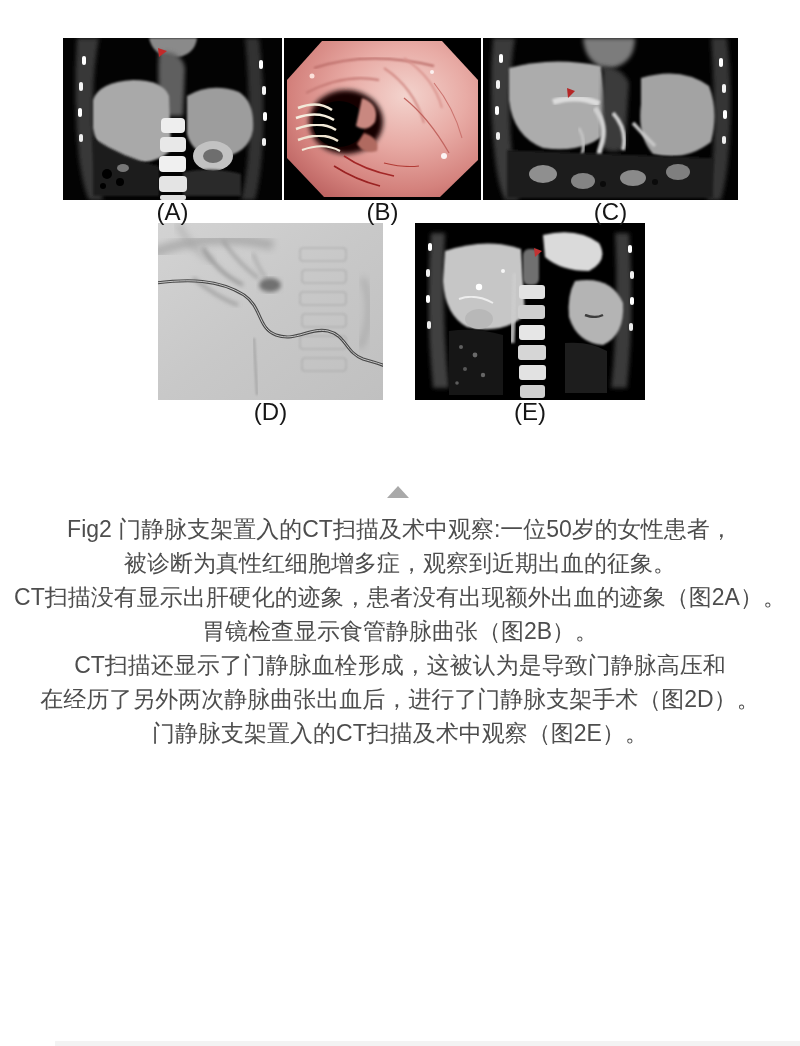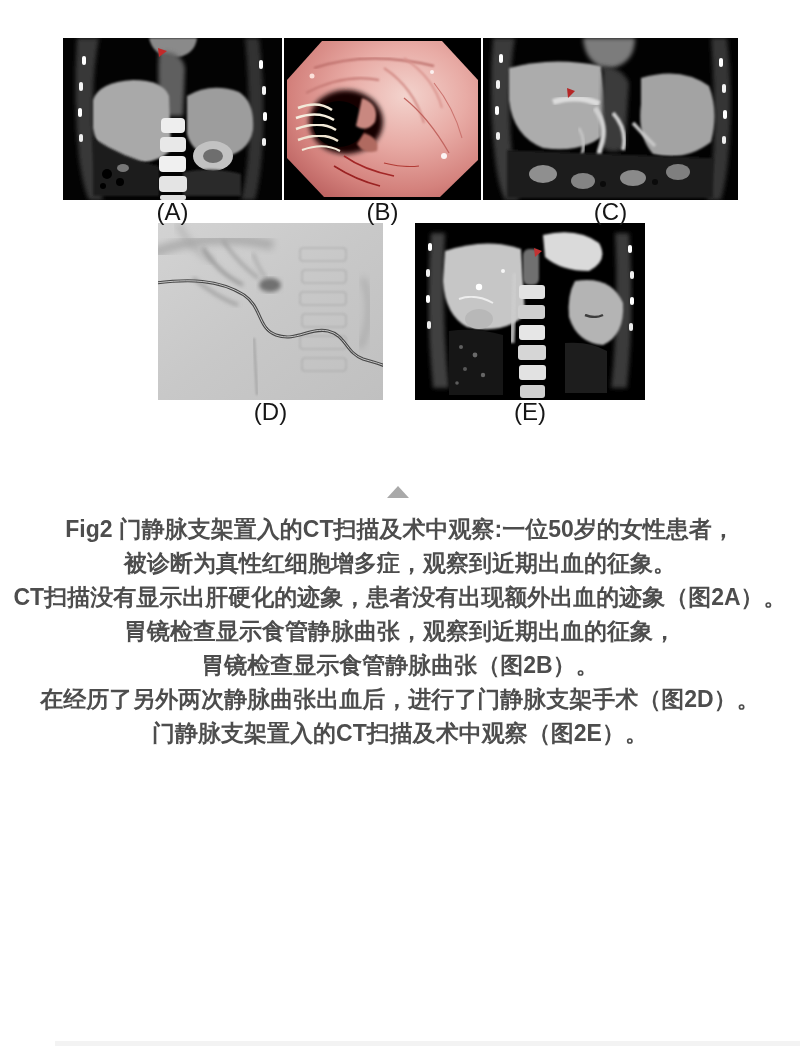--- a/index.html
+++ b/index.html
@@ -6,21 +6,21 @@
   #page{position:relative;width:800px;height:1046px;background:#ffffff;overflow:hidden;
         font-family:"Liberation Sans",sans-serif;}
   .panel{position:absolute;overflow:hidden;background:#000;}
   .panel svg{display:block;width:100%;height:100%;}
   .panel-label{position:absolute;text-align:center;font-size:24px;line-height:24px;
         color:#161616;font-family:"Liberation Sans",sans-serif;}
   .collapse-tri{position:absolute;left:387px;top:486px;width:0;height:0;cursor:pointer;
         border-left:11px solid transparent;border-right:11px solid transparent;
         border-bottom:12px solid #a9a9a9;}
   .caption{position:absolute;left:0;top:512px;width:724px;text-align:center;
-        color:#4d4d4d;font-size:23px;line-height:34px;font-weight:700;
+        color:#4d4d4d;font-size:23px;line-height:34px;font-weight:400;
         font-family:"Liberation Sans",sans-serif;white-space:nowrap;}
   .caption .cap-line{width:800px;overflow:visible;}
   .bottom-divider{position:absolute;left:55px;top:1041px;width:745px;height:5px;
         background:#f3f3f3;}
 </style>
 </head>
 <body>
 
 <div id="page">
 
@@ -265,21 +265,21 @@
     <div class="panel-label" style="left:158px;top:400px;width:225px;">(D)</div>
     <div class="panel-label" style="left:415px;top:400px;width:230px;">(E)</div>
   </div>
 
   <div class="collapse-tri"></div>
 
   <div class="caption">
     <div class="cap-line">Fig2 门静脉支架置入的CT扫描及术中观察:一位50岁的女性患者，</div>
     <div class="cap-line">被诊断为真性红细胞增多症，观察到近期出血的征象。</div>
     <div class="cap-line">CT扫描没有显示出肝硬化的迹象，患者没有出现额外出血的迹象（图2A）。</div>
-    <div class="cap-line">胃镜检查显示食管静脉曲张，观察到近期出血的征象，</div>
     <div class="cap-line">胃镜检查显示食管静脉曲张（图2B）。</div>
+    <div class="cap-line">CT扫描还显示了门静脉血栓形成，这被认为是导致门静脉高压和</div>
     <div class="cap-line">在经历了另外两次静脉曲张出血后，进行了门静脉支架手术（图2D）。</div>
     <div class="cap-line">门静脉支架置入的CT扫描及术中观察（图2E）。</div>
   </div>
 
   <div class="bottom-divider"></div>
 
 </div>
 
 </body></html>

